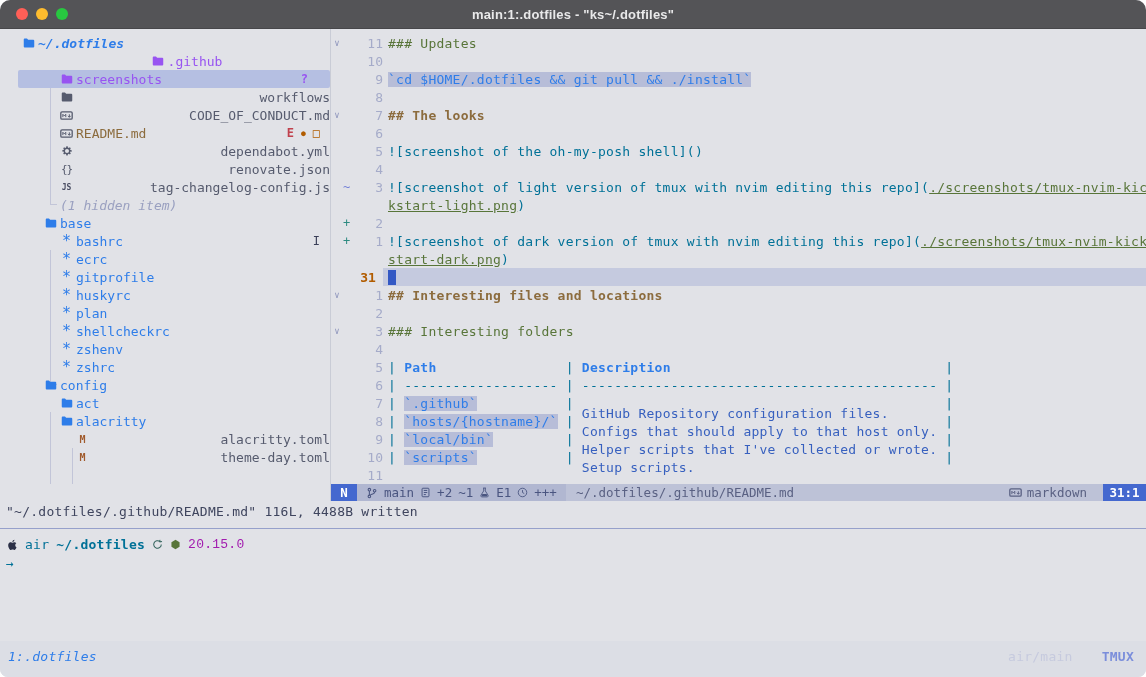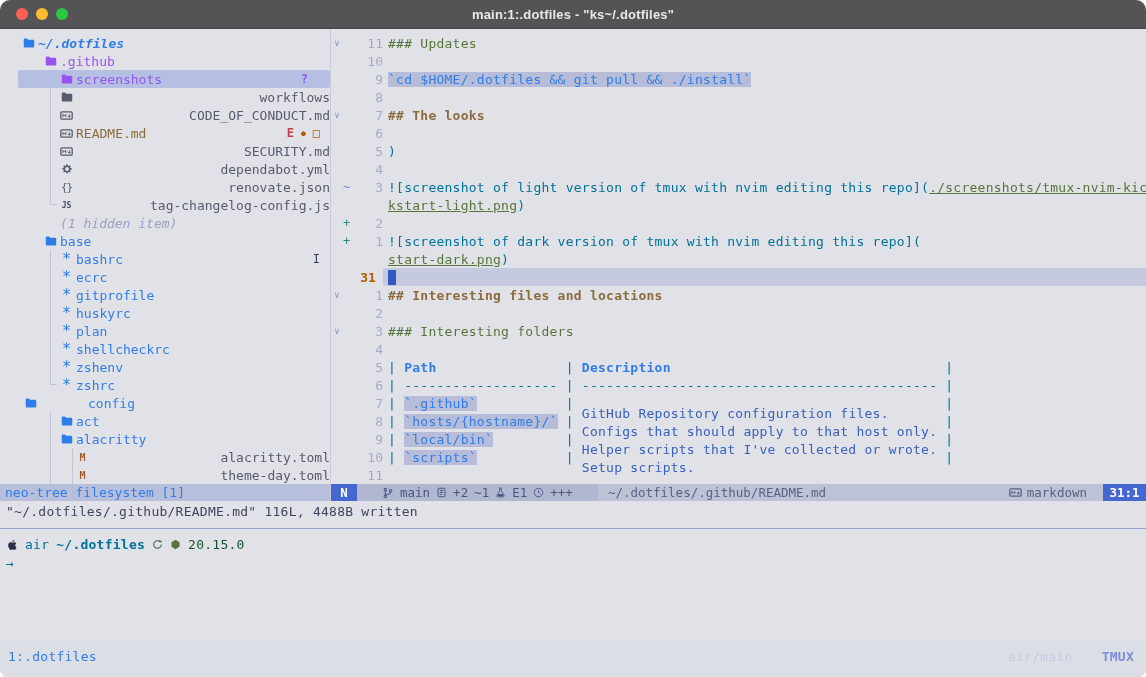--- a/index.html
+++ b/index.html
@@ -20,21 +20,21 @@
   
   .tree-pane{position:absolute;left:0;top:0;width:330px;height:472px;}
   #tree-rows{position:absolute;top:5px;left:0;right:0;}
   .trow{height:18px;display:flex;align-items:center;position:relative;font-size:13px;white-space:pre;}
   .trow>*{position:relative;z-index:1;}
   .trow.sel::before{content:"";position:absolute;left:18px;right:0;top:0;bottom:0;
     background:#b5bfe2;border-radius:2px;z-index:0;}
   .ticon{width:13px;margin-right:3px;display:inline-flex;justify-content:center;align-items:center;flex:none;}
   .tbadges{margin-left:auto;padding-right:10px;display:flex;gap:7px;align-items:center;font-size:12px;}
   .c-root{color:#2e7de9;font-weight:bold;font-style:italic;}
-  .c-untracked{color:#9854f1;}
+  .c-untracked{color:#9854f1;justify-content:center;}
   .c-file{color:#565b6e;justify-content:space-between;}
   .c-mod{color:#8c6c3e;}
   .c-blue{color:#2e7de9;}
   .c-dim{color:#9aa0c0;font-style:italic;}
   .i-gray{color:#565b6e;}
   .i-toml{color:#a05a2c;font-weight:bold;font-size:10px;}
   .i-js{font-size:8px;font-weight:bold;color:#4a4e63;}
   .i-braces{font-size:11px;letter-spacing:-1px;color:#565b6e;}
   .i-star{font-size:15px;line-height:10px;}
   .b-q{color:#9854f1;font-weight:bold;margin-right:12px;}
@@ -64,42 +64,42 @@
   .sg-code{color:#2e7de9;background:#b7bdd8;}
   .sg-link{color:#007197;}
   .sg-url{color:#587539;text-decoration:underline;}
   .sg-pipe{color:#007197;}
   .sg-th{color:#2e7de9;font-weight:bold;}
   .sg-cell{color:#3760bf;margin-top:20px;}
   
   .statusline{position:absolute;left:0;right:0;top:455px;height:17px;display:flex;
     align-items:stretch;font-size:12.5px;}
   .sl-mode{width:26px;background:#4468cf;color:#fff;font-weight:bold;text-align:center;line-height:17px;flex:none;}
-  .sl-b{background:#b1b7d1;color:#4a5580;display:flex;align-items:center;gap:6px;padding:0 25px;flex:none;}
+  .sl-b{background:#b1b7d1;color:#4a5580;display:flex;align-items:center;gap:6px;padding:0 9px;flex:none;}
   .sl-rest{flex:1;background:#bdc2d7;color:#5a6183;display:flex;align-items:center;padding:0 10px;gap:5px;min-width:0;}
   .sl-path{flex:1;}
   .sl-ft{display:flex;gap:5px;align-items:center;margin-right:6px;}
   .sl-pos{width:43px;background:#4468cf;color:#fff;font-weight:bold;text-align:center;line-height:17px;flex:none;}
   .ic{display:inline-flex;align-items:center;justify-content:center;}
   
   .cmdline{position:absolute;left:6px;top:475px;color:#3f455e;font-size:13px;letter-spacing:.25px;white-space:pre;}
   .hsep{position:absolute;left:0;right:0;top:499px;height:1px;background:#96a0cb;}
   .prompt-line{position:absolute;top:508px;left:6px;display:flex;gap:7px;align-items:center;
     font-size:13px;letter-spacing:.25px;}
   .p-host{color:#007197;}
   .p-cwd{color:#007197;font-weight:bold;}
-  .p-ver{color:#14532d;}
+  .p-ver{color:#a21caf;font-family:Liberation Mono, monospace;}
   .ic-apple{color:#2b3047;}
   .ic-git{color:#33635c;}
   .ic-node{color:#587539;}
   .prompt-arrow{position:absolute;top:527px;left:6px;color:#007197;font-size:13px;}
   .tmuxbar{position:absolute;left:0;right:0;top:612px;height:37px;background:#dcdee5;
     font-size:13px;letter-spacing:.25px;display:flex;align-items:flex-start;
     padding:8px 12px 0 8px;box-sizing:border-box;}
-  .tm-left{color:#2e7de9;}
+  .tm-left{color:#2e7de9;font-style:italic;}
   .tm-right{margin-left:auto;display:flex;gap:29px;}
   .tm-session{color:#c6cade;}
   .tm-badge{color:#7b8edb;font-weight:bold;}
 </style>
 </head>
 <body>
 
 <div class="window">
   <div class="titlebar">
     <div class="lights">
@@ -133,54 +133,49 @@
                 <path fill="currentColor" d="M1 3.2c0-.7.5-1.2 1.2-1.2h3.1l1.6 1.8h6.9c.7 0 1.2.5 1.2 1.2v7.8c0 .7-.5 1.2-1.2 1.2H2.2c-.7 0-1.2-.5-1.2-1.2V3.2z"></path>
               </svg></span><span class="tlabel">workflows</span></div>
           <div class="trow c-file" style="padding-left: 60px;"><span class="ticon"><svg viewBox="0 0 16 16" width="13" height="13">
                 <rect x="1" y="3.5" width="14" height="9" rx="1.5" fill="none" stroke="currentColor" stroke-width="1.6"></rect>
                 <path d="M3.5 10V6.5l1.8 2 1.8-2V10M11.5 6.5V10m-1.7-1.6l1.7 1.8 1.7-1.8" fill="none" stroke="currentColor" stroke-width="1.2"></path>
               </svg></span><span class="tlabel">CODE_OF_CONDUCT.md</span></div>
           <div class="trow c-mod" style="padding-left: 60px;"><span class="ticon i-gray"><svg viewBox="0 0 16 16" width="13" height="13">
                 <rect x="1" y="3.5" width="14" height="9" rx="1.5" fill="none" stroke="currentColor" stroke-width="1.6"></rect>
                 <path d="M3.5 10V6.5l1.8 2 1.8-2V10M11.5 6.5V10m-1.7-1.6l1.7 1.8 1.7-1.8" fill="none" stroke="currentColor" stroke-width="1.2"></path>
               </svg></span><span class="tlabel">README.md</span><span class="tbadges"><span class="b-err">E</span><span class="b-dot">●</span><span class="b-sq">□</span></span></div>
-          <div class="trow c-file" style="padding-left: 60px;"><span class="ticon"><svg viewBox="0 0 16 16" width="13" height="13">
-                <rect x="1" y="3.5" width="14" height="9" rx="1.5" fill="none" stroke="currentColor" stroke-width="1.6"></rect>
-                <path d="M3.5 10V6.5l1.8 2 1.8-2V10M11.5 6.5V10m-1.7-1.6l1.7 1.8 1.7-1.8" fill="none" stroke="currentColor" stroke-width="1.2"></path>
-              </svg></span><span class="tlabel">SECURITY.md</span></div>
           <div class="trow c-file" style="padding-left: 60px;"><span class="ticon"><svg viewBox="0 0 16 16" width="12" height="12">
                 <path fill="currentColor" d="M8 5.3A2.7 2.7 0 1 0 8 10.7 2.7 2.7 0 0 0 8 5.3zm6.3 3.8l-1.7-.3c-.1.4-.3.9-.5 1.2l1 1.4-1.3 1.3-1.4-1c-.4.2-.8.4-1.2.5l-.3 1.7H7.1l-.3-1.7a5 5 0 0 1-1.2-.5l-1.4 1-1.3-1.3 1-1.4a5 5 0 0 1-.5-1.2l-1.7-.3V7.1l1.7-.3c.1-.4.3-.9.5-1.2l-1-1.4 1.3-1.3 1.4 1c.4-.2.8-.4 1.2-.5l.3-1.7h1.8l.3 1.7c.4.1.9.3 1.2.5l1.4-1 1.3 1.3-1 1.4c.2.4.4.8.5 1.2l1.7.3v1.8z"></path>
               </svg></span><span class="tlabel">dependabot.yml</span></div>
           <div class="trow c-file" style="padding-left: 60px;"><span class="ticon"><span class="i-braces">{}</span></span><span class="tlabel">renovate.json</span></div>
           <div class="trow c-file" style="padding-left: 60px;"><span class="ticon"><span class="i-js">JS</span></span><span class="tlabel">tag-changelog-config.js</span></div>
           <div class="trow c-dim" style="padding-left: 60px;"><span class="tlabel">(1 hidden item)</span></div>
           <div class="trow c-blue" style="padding-left: 44px;"><span class="ticon"><svg viewBox="0 0 16 16" width="12" height="12">
                 <path fill="currentColor" d="M1 3.2c0-.7.5-1.2 1.2-1.2h3.1l1.6 1.8h6.9c.7 0 1.2.5 1.2 1.2v7.8c0 .7-.5 1.2-1.2 1.2H2.2c-.7 0-1.2-.5-1.2-1.2V3.2z"></path>
               </svg></span><span class="tlabel">base</span></div>
           <div class="trow c-blue" style="padding-left: 60px;"><span class="ticon"><span class="i-star">*</span></span><span class="tlabel">bashrc</span><span class="tbadges"><span class="b-cur">I</span></span></div>
           <div class="trow c-blue" style="padding-left: 60px;"><span class="ticon"><span class="i-star">*</span></span><span class="tlabel">ecrc</span></div>
           <div class="trow c-blue" style="padding-left: 60px;"><span class="ticon"><span class="i-star">*</span></span><span class="tlabel">gitprofile</span></div>
           <div class="trow c-blue" style="padding-left: 60px;"><span class="ticon"><span class="i-star">*</span></span><span class="tlabel">huskyrc</span></div>
           <div class="trow c-blue" style="padding-left: 60px;"><span class="ticon"><span class="i-star">*</span></span><span class="tlabel">plan</span></div>
           <div class="trow c-blue" style="padding-left: 60px;"><span class="ticon"><span class="i-star">*</span></span><span class="tlabel">shellcheckrc</span></div>
           <div class="trow c-blue" style="padding-left: 60px;"><span class="ticon"><span class="i-star">*</span></span><span class="tlabel">zshenv</span></div>
           <div class="trow c-blue" style="padding-left: 60px;"><span class="ticon"><span class="i-star">*</span></span><span class="tlabel">zshrc</span></div>
-          <div class="trow c-blue" style="padding-left: 24px; gap: 48px;"><span class="ticon"><svg viewBox="0 0 16 16" width="12" height="12">
+          <div class="trow c-blue" style="padding-left: 44px;"><span class="ticon"><svg viewBox="0 0 16 16" width="12" height="12">
                 <path fill="currentColor" d="M1 3.2c0-.7.5-1.2 1.2-1.2h3.1l1.6 1.8h6.9c.7 0 1.2.5 1.2 1.2v7.8c0 .7-.5 1.2-1.2 1.2H2.2c-.7 0-1.2-.5-1.2-1.2V3.2z"></path>
               </svg></span><span class="tlabel">config</span></div>
           <div class="trow c-blue" style="padding-left: 60px;"><span class="ticon"><svg viewBox="0 0 16 16" width="12" height="12">
                 <path fill="currentColor" d="M1 3.2c0-.7.5-1.2 1.2-1.2h3.1l1.6 1.8h6.9c.7 0 1.2.5 1.2 1.2v7.8c0 .7-.5 1.2-1.2 1.2H2.2c-.7 0-1.2-.5-1.2-1.2V3.2z"></path>
               </svg></span><span class="tlabel">act</span></div>
           <div class="trow c-blue" style="padding-left: 60px;"><span class="ticon"><svg viewBox="0 0 16 16" width="12" height="12">
                 <path fill="currentColor" d="M1 3.2c0-.7.5-1.2 1.2-1.2h3.1l1.6 1.8h6.9c.7 0 1.2.5 1.2 1.2v7.8c0 .7-.5 1.2-1.2 1.2H2.2c-.7 0-1.2-.5-1.2-1.2V3.2z"></path>
               </svg></span><span class="tlabel">alacritty</span></div>
           <div class="trow c-file" style="padding-left: 76px;"><span class="ticon i-toml"><span>M</span></span><span class="tlabel">alacritty.toml</span></div>
           <div class="trow c-file" style="padding-left: 76px;"><span class="ticon i-toml"><span>M</span></span><span class="tlabel">theme-day.toml</span></div>
         </div>
-      <div class="tree-status">neo-tree filesystem [1]</div>
     </div>
 
     <div class="vsep"></div>
 
     <div class="editor-pane">
       <div id="editor-lines">
           <div class="eline">
             <span class="efold">∨</span>
             <span class="esign"></span>
             <span class="enum">11</span>
@@ -213,21 +208,21 @@
           <div class="eline">
             <span class="efold"></span>
             <span class="esign"></span>
             <span class="enum">6</span>
             <span class="etext"></span>
           </div>
           <div class="eline">
             <span class="efold"></span>
             <span class="esign"></span>
             <span class="enum">5</span>
-            <span class="etext"><span class="sg-link">)</span></span>
+            <span class="etext"><span class="sg-link">![screenshot of the oh-my-posh shell](</span><span class="sg-link">)</span></span>
           </div>
           <div class="eline">
             <span class="efold"></span>
             <span class="esign"></span>
             <span class="enum">4</span>
             <span class="etext"></span>
           </div>
           <div class="eline">
             <span class="efold"></span>
             <span class="esign chg">~</span>
@@ -243,21 +238,21 @@
           <div class="eline">
             <span class="efold"></span>
             <span class="esign">+</span>
             <span class="enum">2</span>
             <span class="etext"></span>
           </div>
           <div class="eline">
             <span class="efold"></span>
             <span class="esign">+</span>
             <span class="enum">1</span>
-            <span class="etext"><span class="sg-link">![screenshot of dark version of tmux with nvim editing this repo](</span></span>
+            <span class="etext"><span class="sg-link">![screenshot of dark version of tmux with nvim editing this repo](</span><span class="sg-url">./screenshots/tmux-nvim-kick</span></span>
           </div>
           <div class="eline">
             <span class="efold"></span>
             <span class="esign"></span>
             <span class="enum"></span>
             <span class="etext"><span class="sg-url">start-dark.png</span><span class="sg-link">)</span></span>
           </div>
           <div class="eline">
             <span class="efold"></span>
             <span class="esign"></span>

